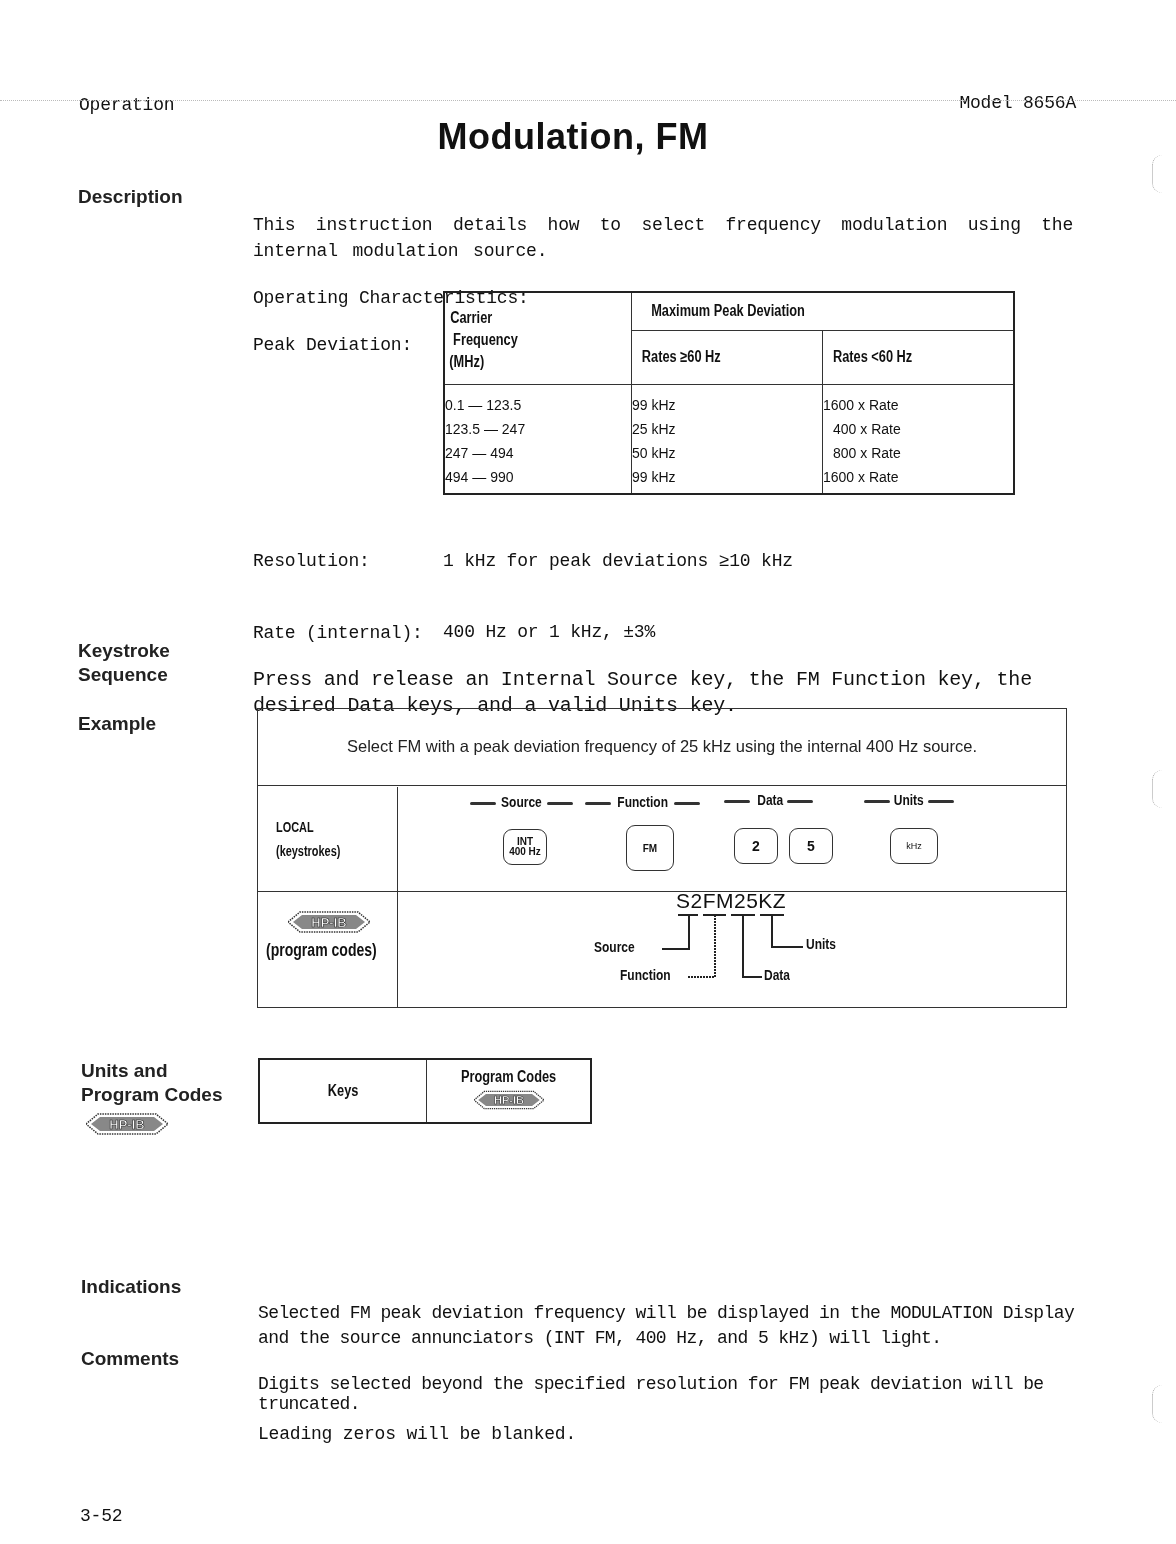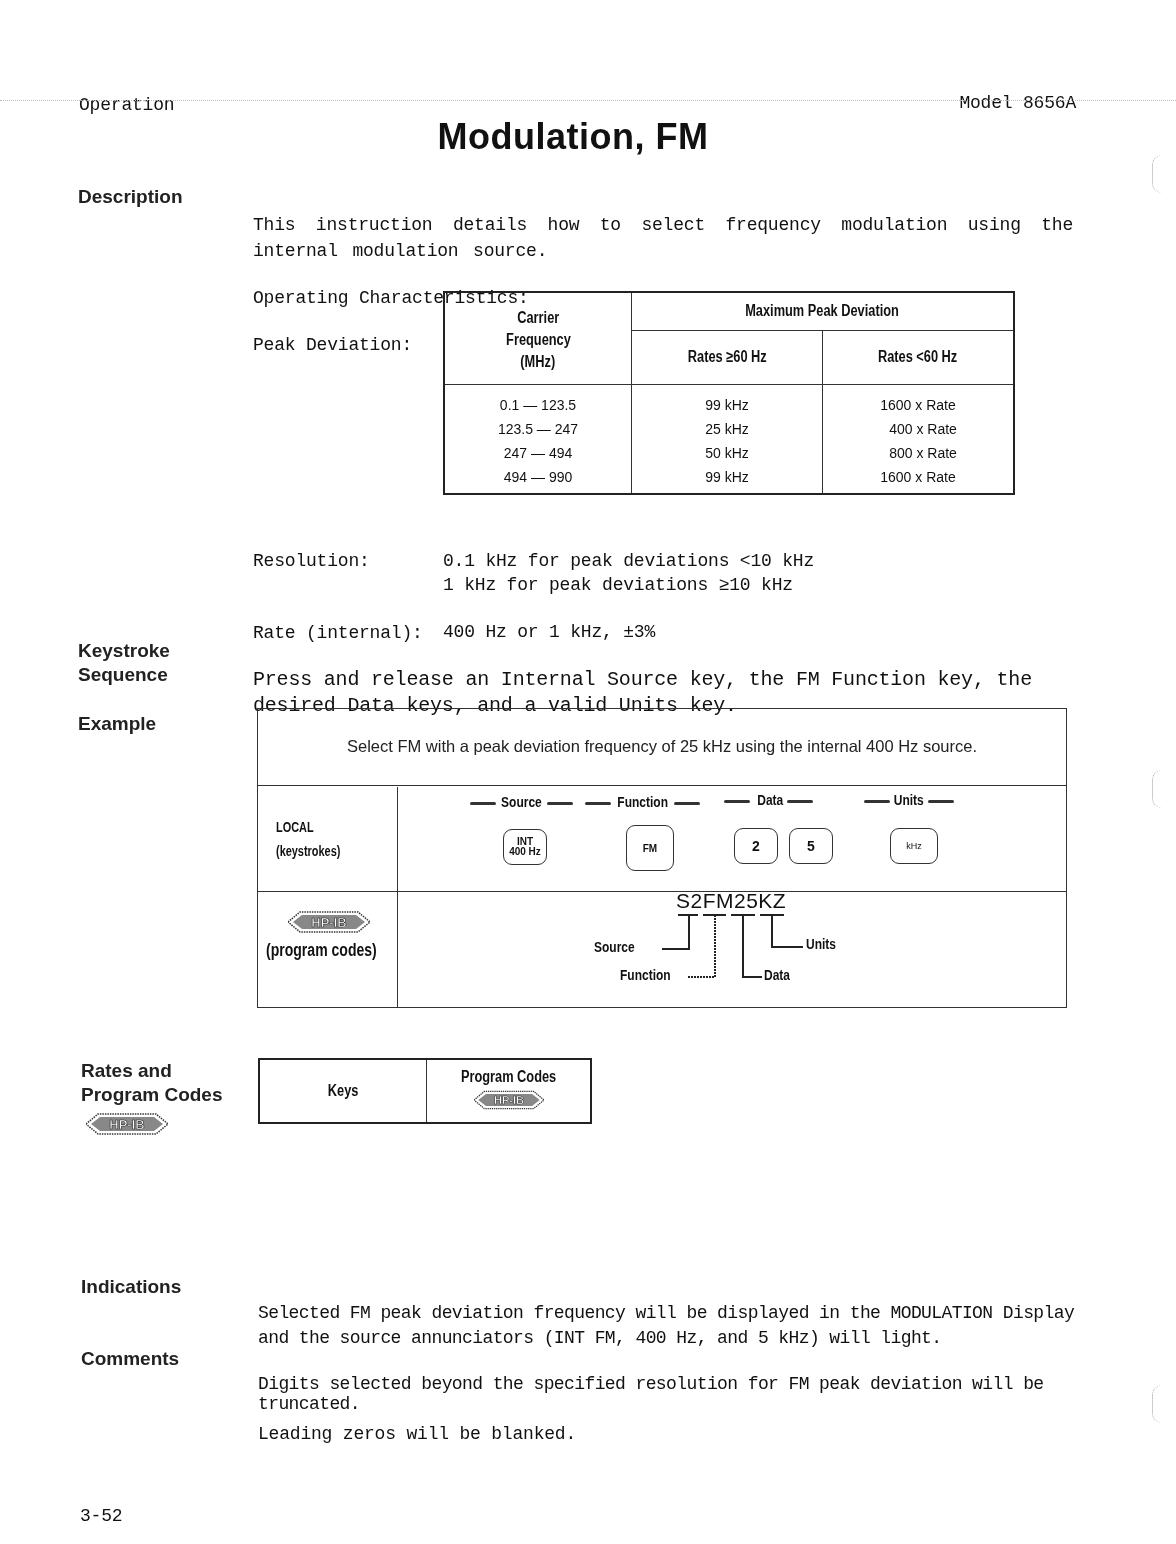--- a/index.html
+++ b/index.html
@@ -6,21 +6,21 @@
   body { width:1176px; height:1544px; position:relative; overflow:hidden; color:#111; font-family:"DejaVu Serif", serif; }
   .abs { position:absolute; }
   .serif { font-family:Liberation Mono, monospace; font-size:18px; letter-spacing:-0.2px;margin-top:32px; }
   .sans-b { font-family:"Liberation Sans", sans-serif; font-weight:bold; }
   .cond { font-family:"Liberation Sans", sans-serif; font-weight:bold; transform:scaleX(0.78); transform-origin:left center; display:inline-block; white-space:nowrap; }
   .header-rule { left:0; top:100px; width:1176px; height:0; border-top:1px dotted #bbb; }
   .sidehead { left:78px; font-family:"Liberation Sans", sans-serif; font-weight:bold; font-size:19px; line-height:24px; color:#222; }
   .body { left:253px; width:820px; line-height:26px; }
   table { border-collapse:collapse; }
   .pd-table { left:443px; top:291px; width:572px; border:2px solid #222; }
-  .pd-table td { border:1px solid #333; text-align:center; padding:0; }
+  .pd-table td { border:1px solid #333; padding:0; }
   .th { font-family:"Liberation Sans", sans-serif; font-weight:bold; font-size:16px; }
   .th span { display:inline-block; transform:scaleX(0.8); }
   .cell-list { font-family:Liberation Sans, sans-serif; font-size:14px; line-height:24px; padding:8px 0 4px 0 !important; }
   .example { left:257px; top:708px; width:808px; height:298px; border:1.5px solid #333; }
   .ex-row1 { position:absolute; left:0; top:0; width:808px; height:76px; border-bottom:1.5px solid #333; }
   .ex-row2 { position:absolute; left:0; top:78px; width:808px; height:104px; border-bottom:1.5px solid #333; }
   .ex-row3 { position:absolute; left:0; top:184px; width:808px; height:114px; }
   .ex-vline { position:absolute; left:139px; top:78px; width:0; height:220px; border-left:1.5px solid #333; }
   .key { position:absolute; border:1.5px solid #333; border-radius:9px; display:flex; align-items:center; justify-content:center; font-family:"Liberation Sans", sans-serif; font-weight:bold; background:#fff; }
   .grp-label { position:absolute; font-family:"Liberation Sans", sans-serif; font-size:15px; font-weight:bold; white-space:nowrap; }
@@ -79,21 +79,20 @@
       <div style="padding-left:10px;">400 x Rate</div>
       <div style="padding-left:10px;">800 x Rate</div>
       <div>1600 x Rate</div>
     </td>
   </tr>
 </tbody>
   </table>
 
 <div class="abs serif" style="left:253px; top:519px;">Resolution:</div>
 <div class="abs serif" style="left:443px; top:517px; line-height:24px;">
-  <div>0.1 kHz for peak deviations &lt;10 kHz</div>
   <div>1 kHz for peak deviations ≥10 kHz</div>
 </div>
 
 <div class="abs serif" style="left:253px; top:591px;">Rate (internal):</div>
 <div class="abs serif" style="left:443px; top:590px;">400 Hz or 1 kHz, ±3%</div>
 
 <div class="abs sidehead" style="top:639px;">
   <div>Keystroke</div>
   <div>Sequence</div>
 </div>
@@ -155,21 +154,21 @@
       </g>
     </svg>
     <div class="ann" style="left:336px; top:45px;"><span>Source</span></div>
     <div class="ann" style="left:362px; top:73px;"><span>Function</span></div>
     <div class="ann" style="left:506px; top:73px;"><span>Data</span></div>
     <div class="ann" style="left:548px; top:42px;"><span>Units</span></div>
   </div>
 </div>
 
 <div class="abs sidehead" style="left:81px; top:1059px;">
-  <div>Rates and</div>
+  <div>Units and</div>
   <div>Program Codes</div>
 </div>
 <svg class="hpib" style="left:86px; top:1113px;" viewBox="0 0 82 22">
   <polygon points="0,11 12,1 70,1 82,11 70,21 12,21" fill="#fff" stroke="#333" stroke-width="1.5" stroke-dasharray="1.5 1"></polygon>
   <polygon points="5,11 14,4 68,4 77,11 68,18 14,18" fill="#888"></polygon>
   <text x="41" y="16" text-anchor="middle" font-family="Liberation Sans, sans-serif" font-weight="bold" font-size="13" fill="#fff" stroke="#222" stroke-width="0.6">HP-IB</text>
 </svg>
 
 <table class="abs kp-table">
   <tbody>

